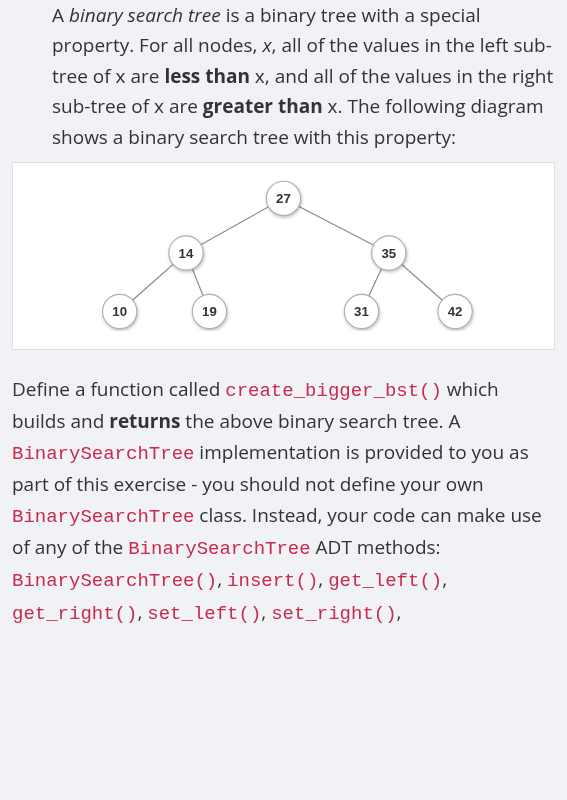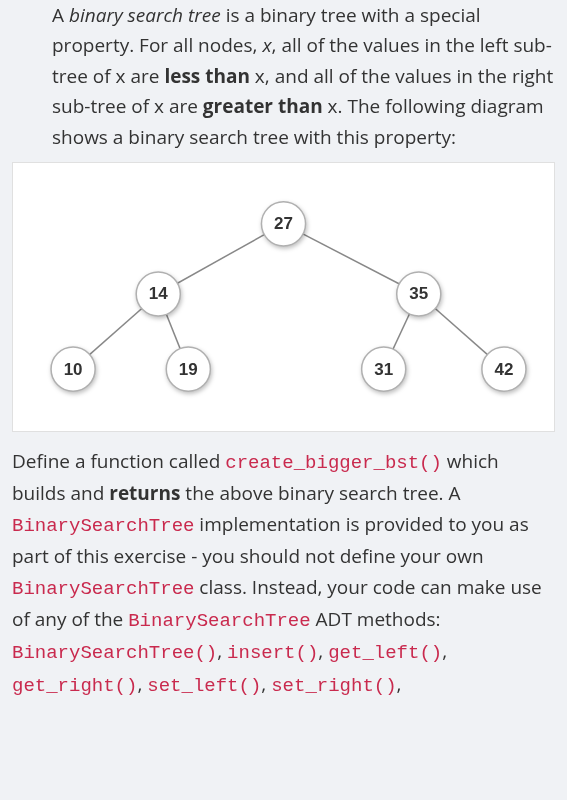--- a/index.html
+++ b/index.html
@@ -19,24 +19,24 @@
     .italic { font-style: italic; }
     .bold { font-weight: bold; }
     .code-inline {
       font-family: 'Courier New', Courier, monospace;
       color: #c92a4e;
       font-size: 19px;
     }
     .diagram-container {
       background: #ffffff;
       border: 1px solid #e0e0e0;
-      margin: 6px 0 14px 0;
+      margin: 6px 0 24px 0;
       padding: 12px 10px 18px 10px;
       position: relative;
-      height: 270px;
+      height: 188px;
     }
     .tree-svg {
       width: 100%;
       height: 100%;
     }
     .node-circle {
       fill: #ffffff;
       stroke: #b0b0b0;
       stroke-width: 1.5;
       filter: drop-shadow(1px 2px 2px rgba(0,0,0,0.25));

